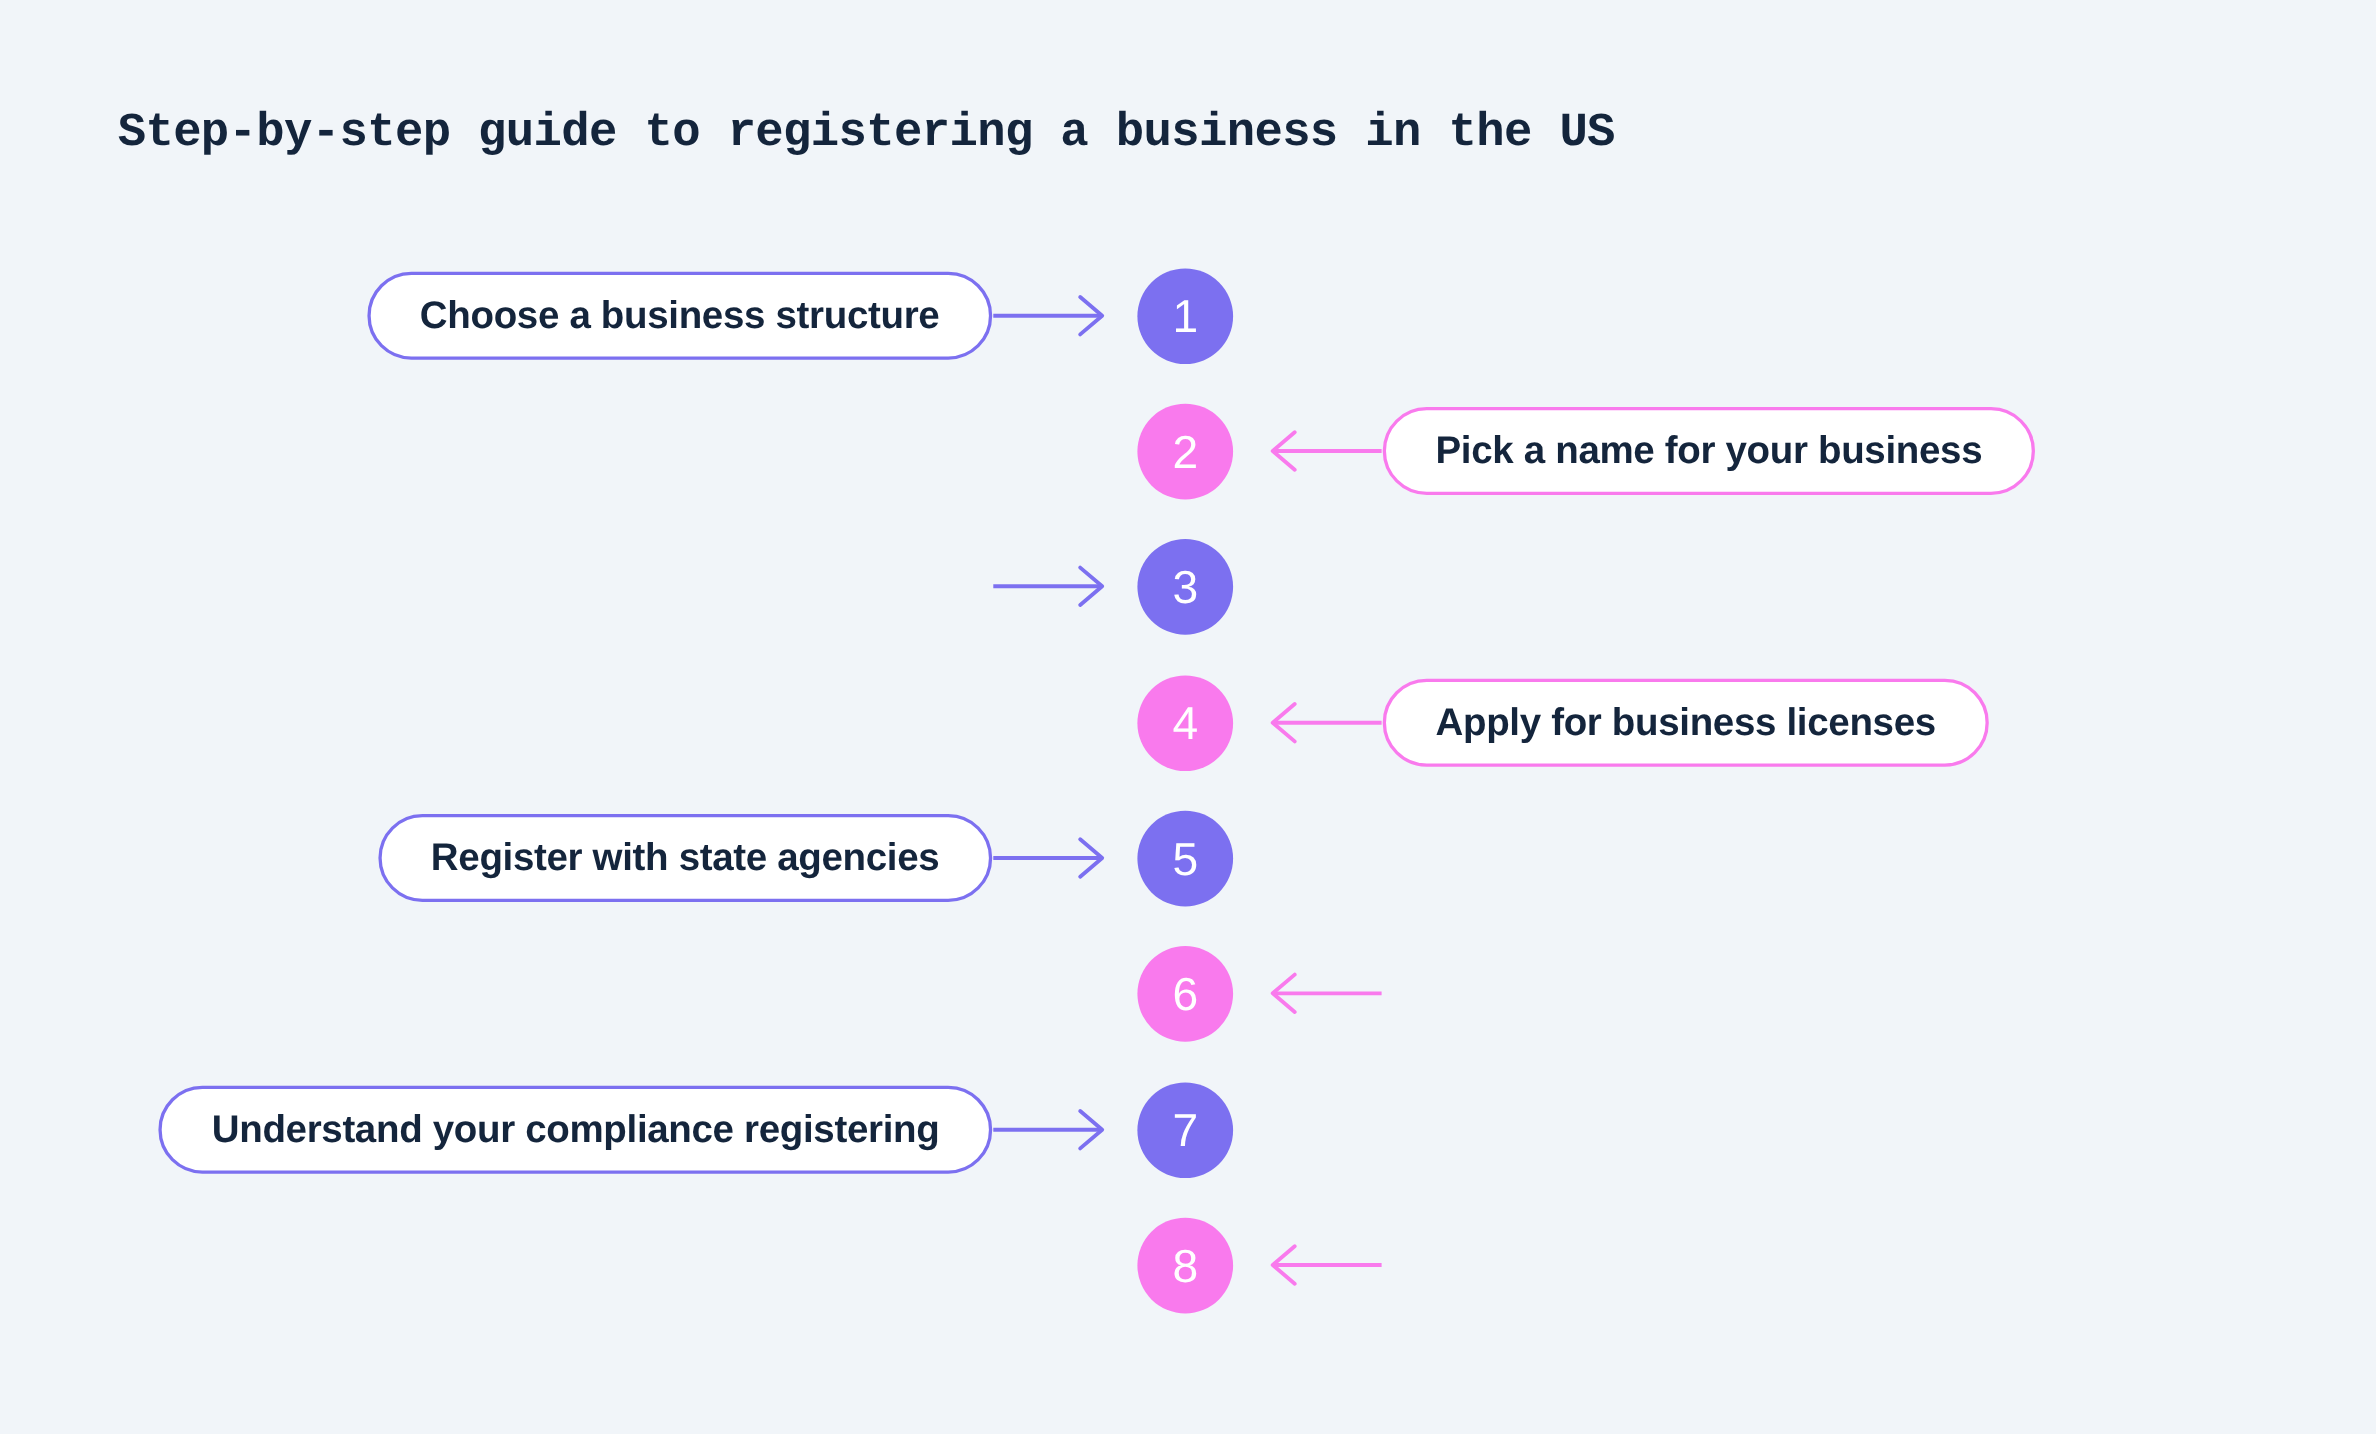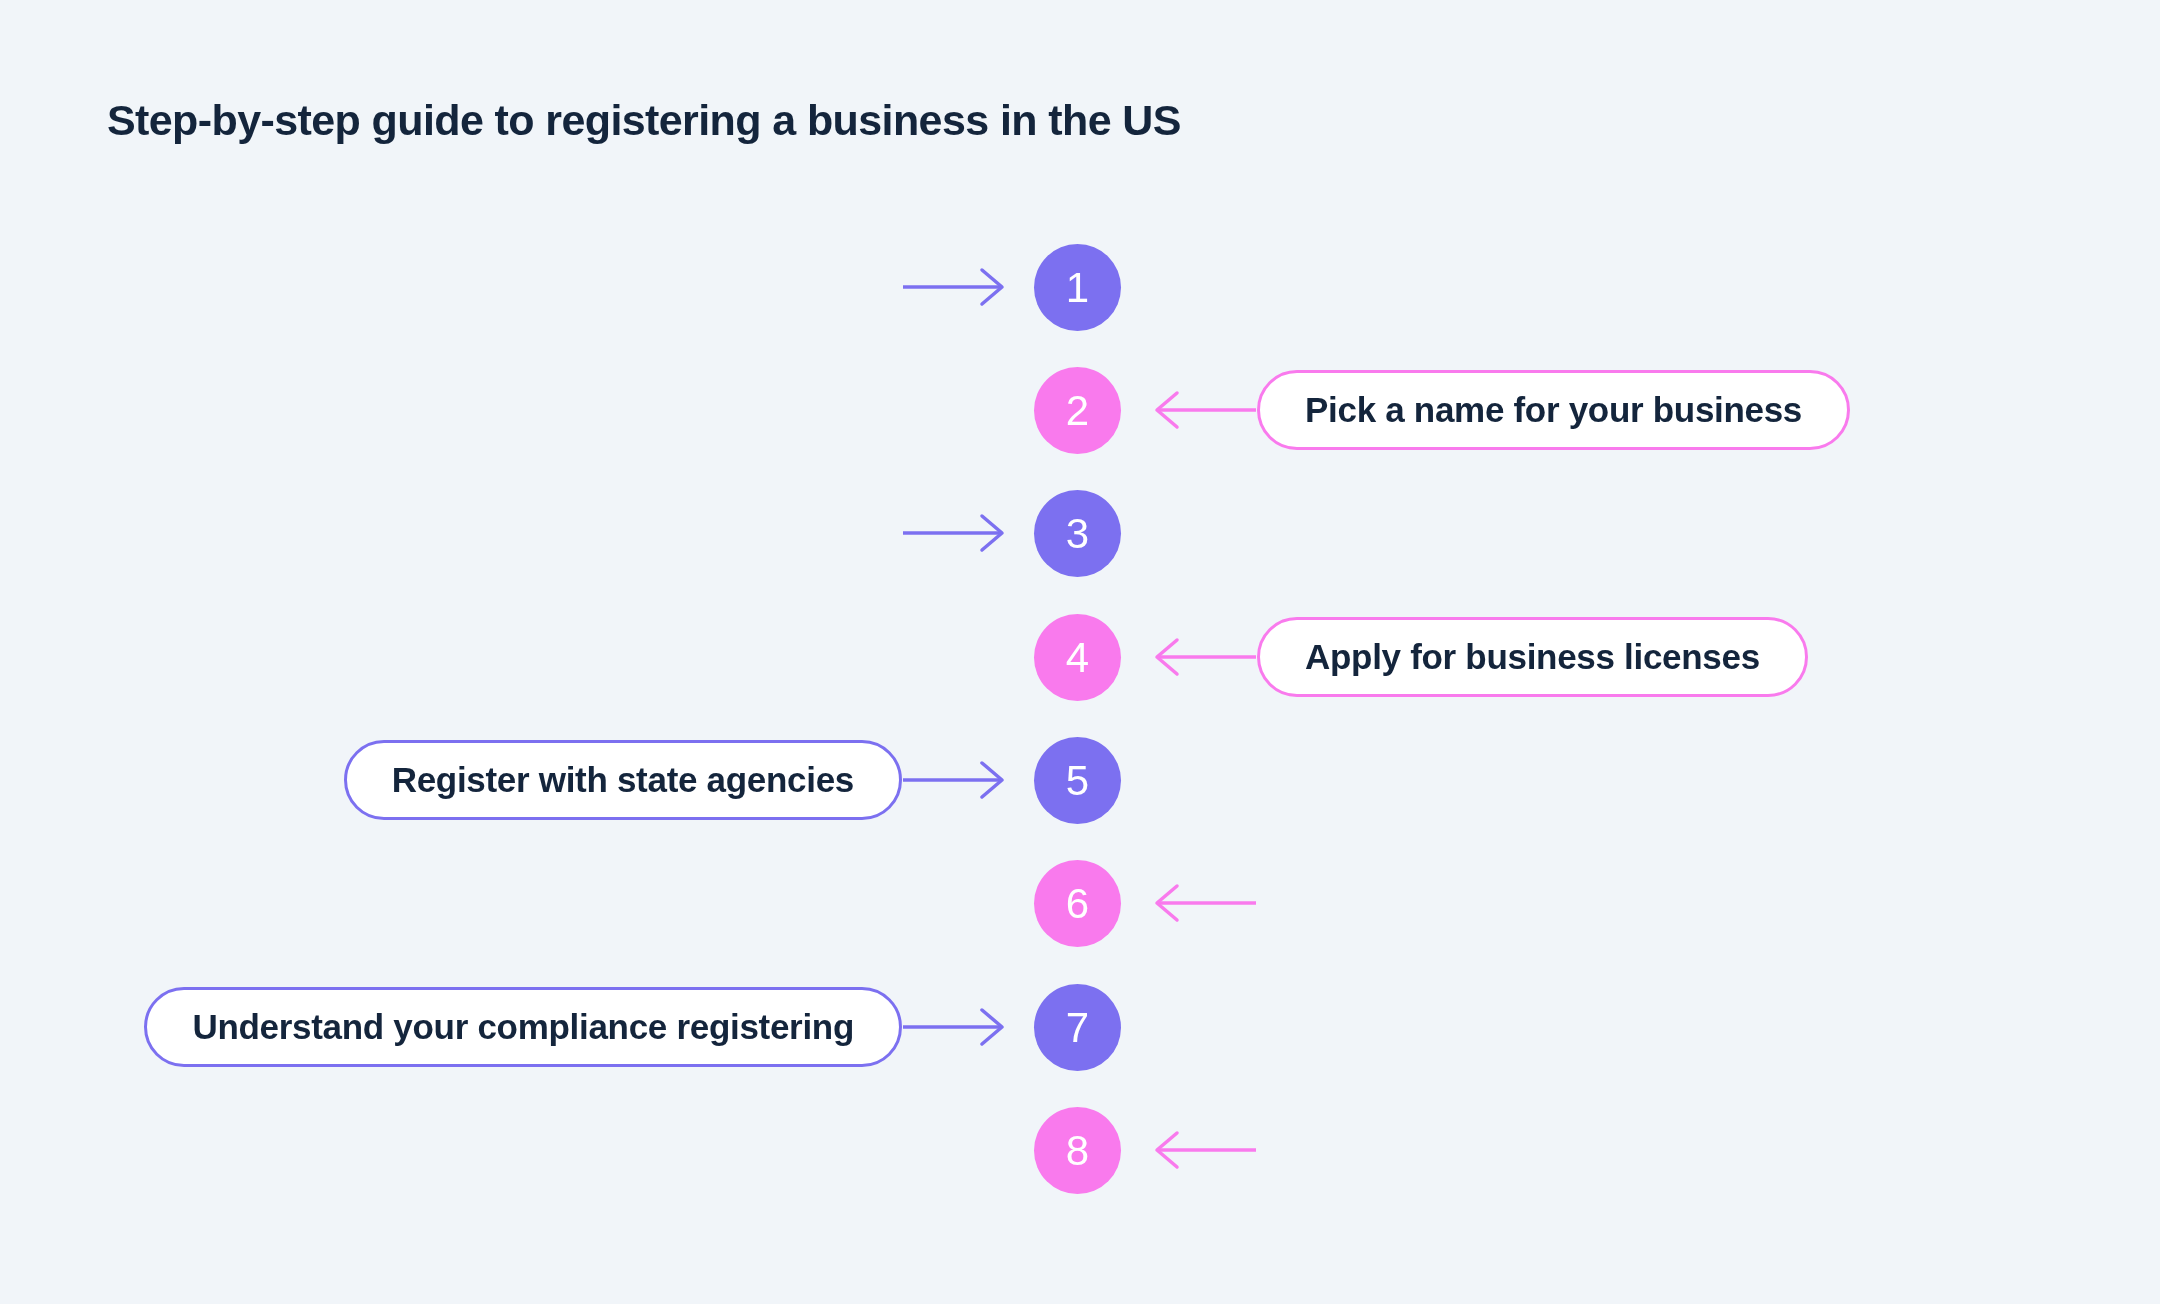--- a/index.html
+++ b/index.html
@@ -15,20 +15,21 @@
   }
 
   .title {
     position: absolute;
     left: 107px;
     top: 96px;
     font-size: 43px;
     font-weight: 700;
     letter-spacing: -0.6px;
     color: var(--text, #14253C);
+    font-family: Liberation Mono, monospace;
   }
 
   .row {
     position: absolute;
     left: 0;
     width: 2160px;
     height: 87px;
   }
 
   .circle {
@@ -80,20 +81,23 @@
   .row.purple .arrow { color: var(--purple, #7C70F0); }
   .row.pink   .arrow { color: var(--pink, #F97AED); }
 </style>
 </head>
 <body>
 
 <div class="canvas">
   <h1 class="title">Step-by-step guide to registering a business in the US</h1>
   <div id="steps-flow">
   <div class="row purple" style="top: 244px;">
+    <div class="pill left-pill">
+      <span>Choose a business structure</span>
+    </div>
     <svg class="arrow to-right" viewBox="0 0 104 40" stroke="currentColor" stroke-width="3.5" fill="none">
       <line x1="1" y1="20" x2="99" y2="20"></line>
       <polyline points="80,3 100,20 80,37" stroke-linecap="round" stroke-linejoin="round"></polyline>
     </svg>
     <div class="circle">
       <span>1</span>
     </div>
   </div>
 
   <div class="row pink" style="top: 367px;">

